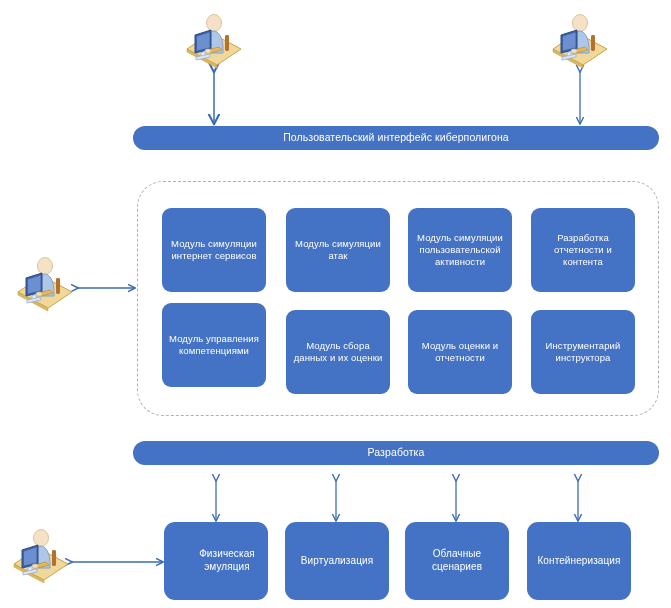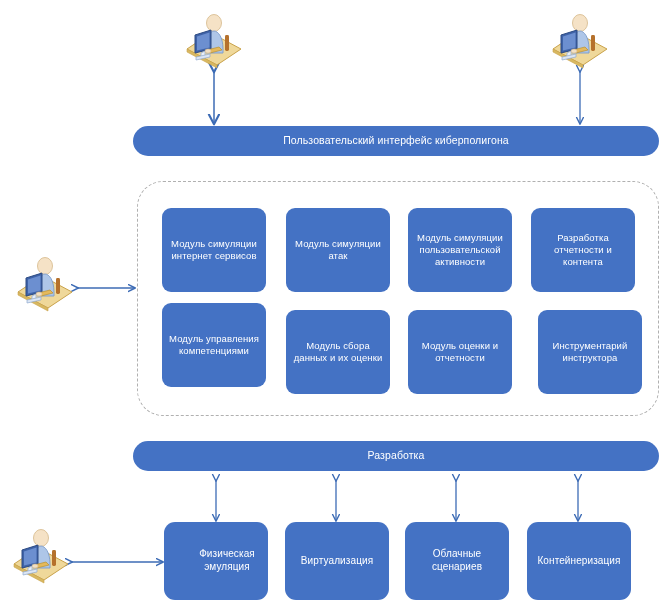--- a/index.html
+++ b/index.html
@@ -43,21 +43,21 @@
   }
   .infra-box {
     width: 104px;
     height: 78px;
     font-size: 10px;
     border-radius: 11px;
   }
   .bar {
     left: 133px;
     width: 526px;
-    height: 30px;
+    height: 24px;
     border-radius: 19px;
     font-size: 10.5px;
   }
   #ui-bar  { top: 126px; }
   #orch-bar{ top: 441px; }
 
   
   #modules-container {
     position: absolute;
     left: 137px;
@@ -222,21 +222,21 @@
 
   <div class="blue-box module-box" style="left:162px; top:303px;">
     <span>Модуль управления компетенциями</span>
   </div>
   <div class="blue-box module-box" style="left:286px; top:310px;">
     <span>Модуль сбора данных и их оценки</span>
   </div>
   <div class="blue-box module-box" style="left:408px; top:310px;">
     <span>Модуль оценки и отчетности</span>
   </div>
-  <div class="blue-box module-box" style="left:531px; top:310px;margin-left:7px;">
+  <div class="blue-box module-box" style="left:531px; top:310px;">
     <span>Инструментарий инструктора</span>
   </div>
 
   <div id="orch-bar" class="blue-box bar">
     <span>Разработка</span>
   </div>
 
   <div class="blue-box infra-box" style="left:164px; top:522px;padding-left:28px;">
     <span>Физическая эмуляция</span>
   </div>

